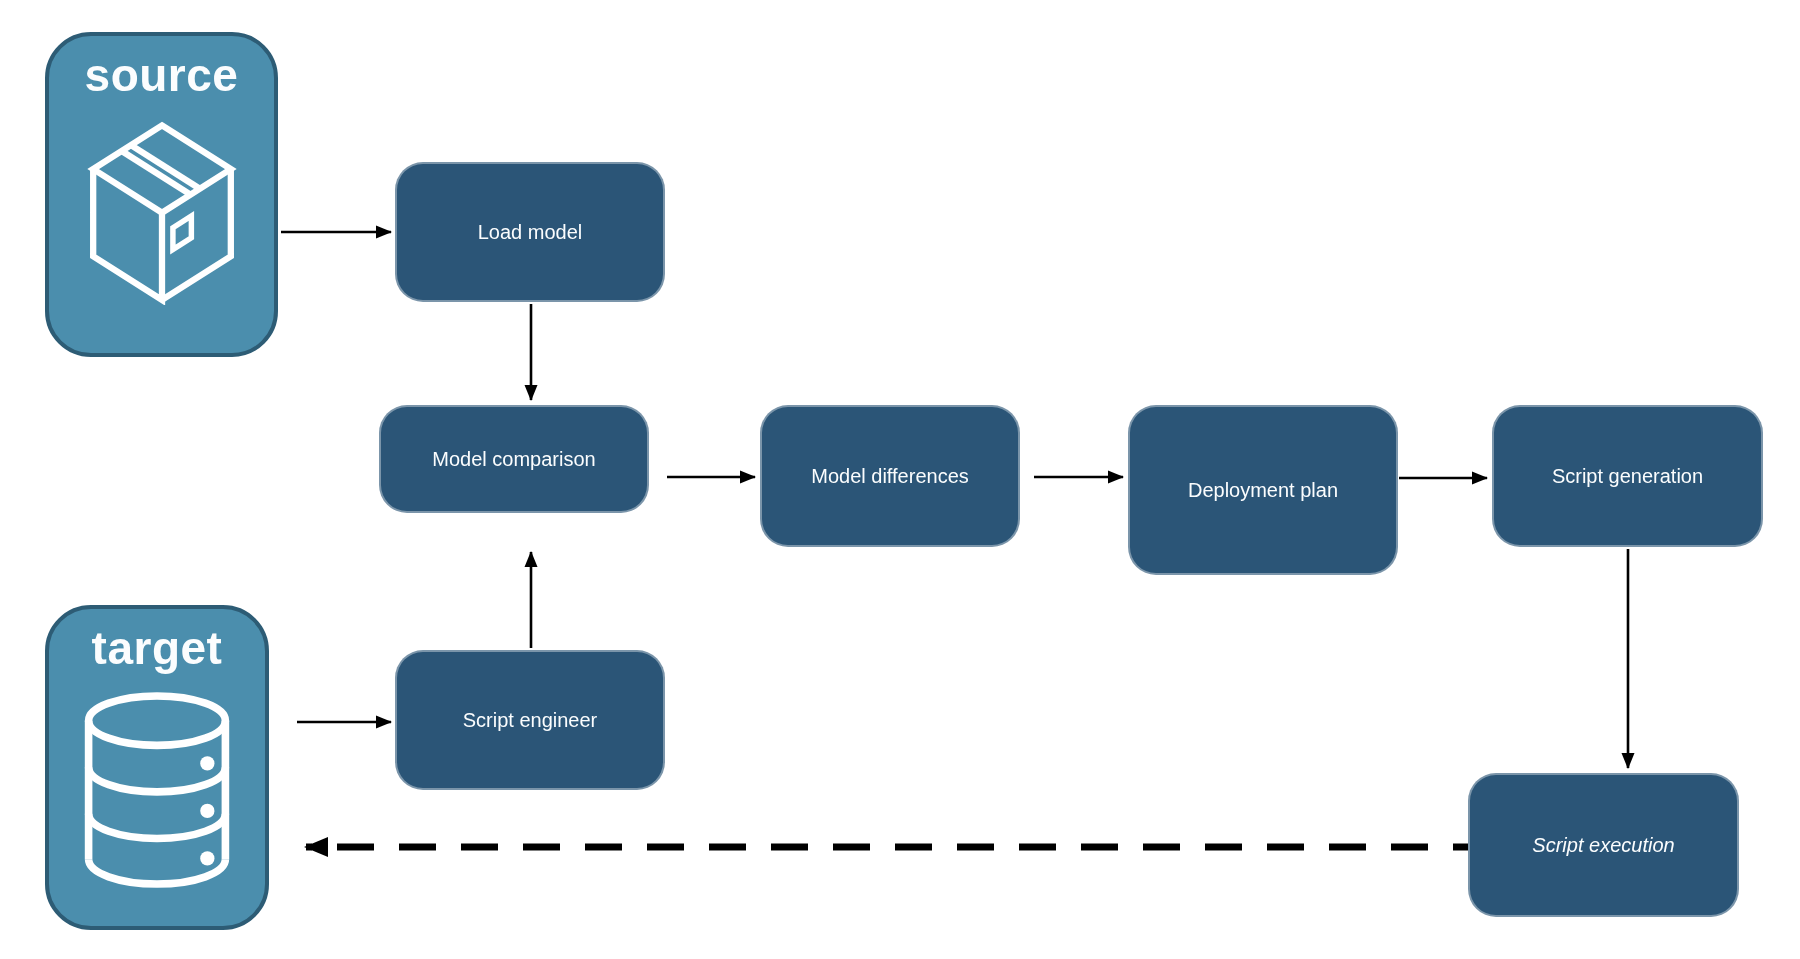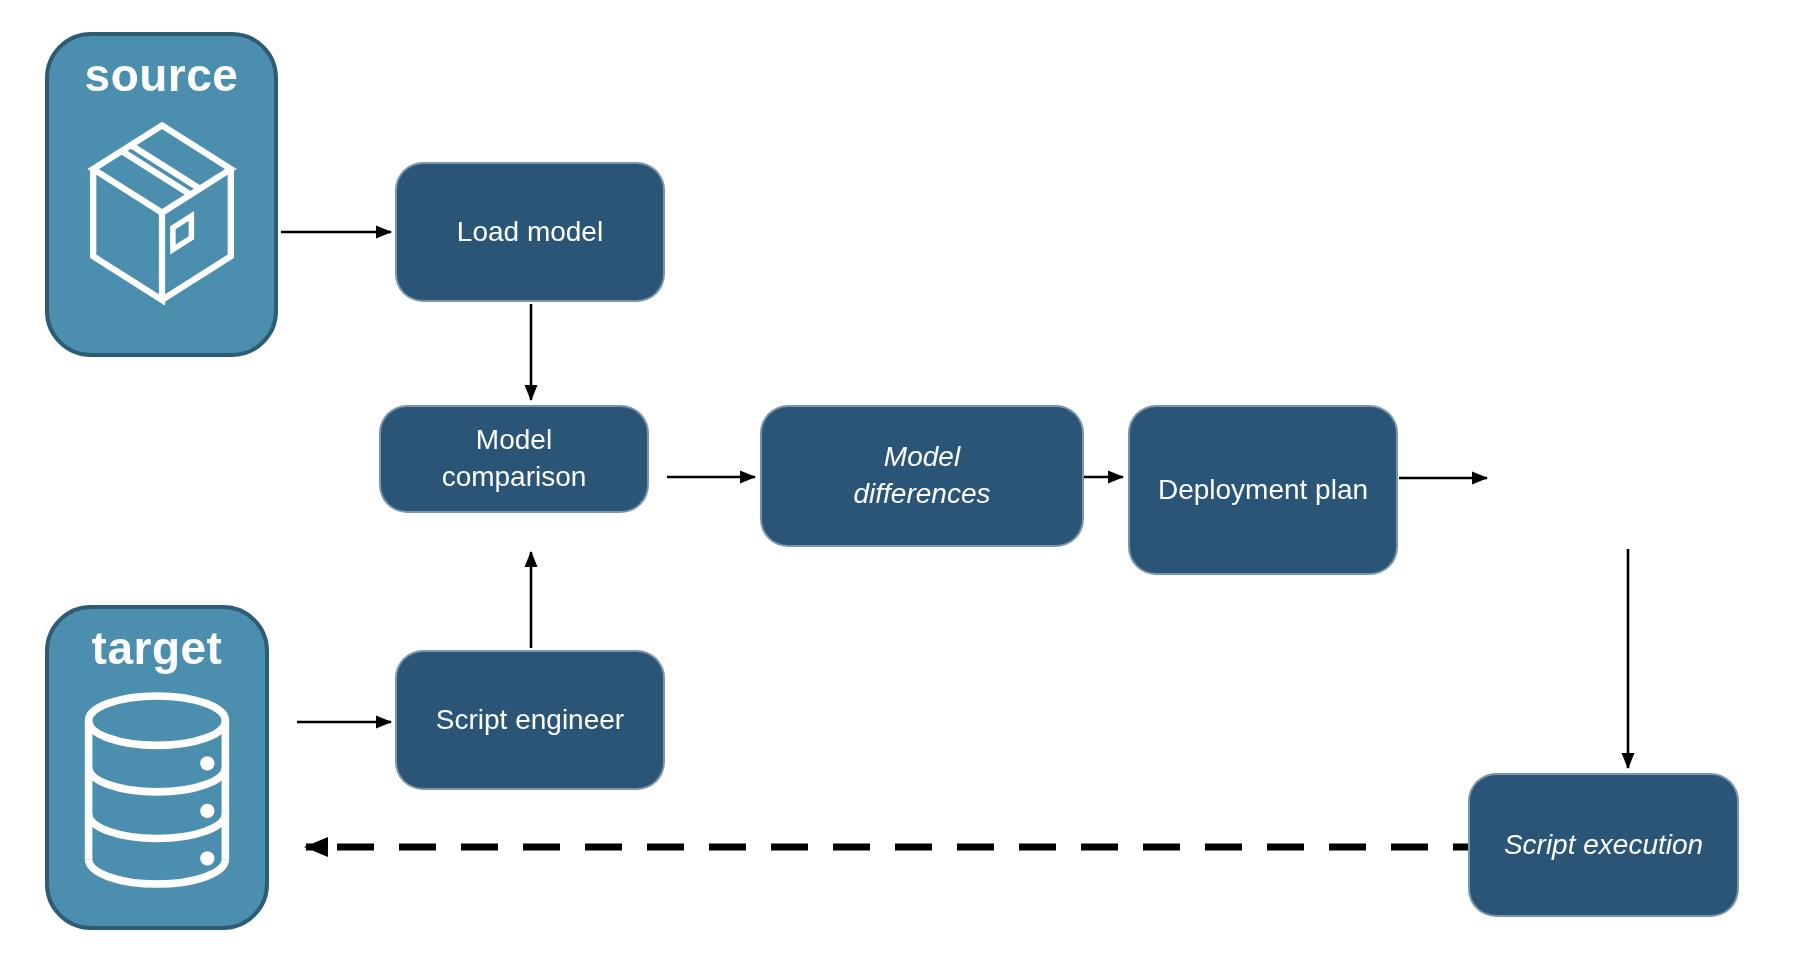--- a/index.html
+++ b/index.html
@@ -39,21 +39,21 @@
   .step{
     position:absolute;
     background:var(--step-fill);
     border:2px solid rgba(255,255,255,.38);
     border-radius:28px;
     box-sizing:border-box;
     display:flex;align-items:center;justify-content:center;
     color:var(--label-text);
   }
   .step-label{
-    font-size:28px;line-height:1.32;text-align:center;
+    font-size:20px;line-height:1.32;text-align:center;
     max-width:212px;
   }
 </style>
 </head>
 <body>
 
 <div class="canvas">
 
   <svg class="edges" width="1800" height="959" viewBox="0 0 1800 959">
     <defs>
@@ -103,28 +103,31 @@
   </div>
 
   <div class="step" style="left:395px;top:162px;width:270px;height:140px;">
     <div class="step-label">Load model</div>
   </div>
 
   <div class="step" style="left:379px;top:405px;width:270px;height:108px;">
     <div class="step-label">Model comparison</div>
   </div>
 
-  <div class="step" style="left:760px;top:405px;width:324px;height:142px;font-style:italic;">
+  <div class="step" style="left:760px;top:405px;width:260px;height:142px;">
     <div class="step-label">Model differences</div>
   </div>
 
   <div class="step" style="left:1128px;top:405px;width:270px;height:170px;">
     <div class="step-label">Deployment plan</div>
   </div>
 
+  <div class="step" style="left:1492px;top:405px;width:271px;height:142px;">
+    <div class="step-label">Script generation</div>
+  </div>
 
   <div class="step" style="left:395px;top:650px;width:270px;height:140px;">
     <div class="step-label">Script engineer</div>
   </div>
 
   <div class="step" style="left:1468px;top:773px;width:271px;height:144px;font-style:italic;">
     <div class="step-label">Script execution</div>
   </div>
 
 </div>

